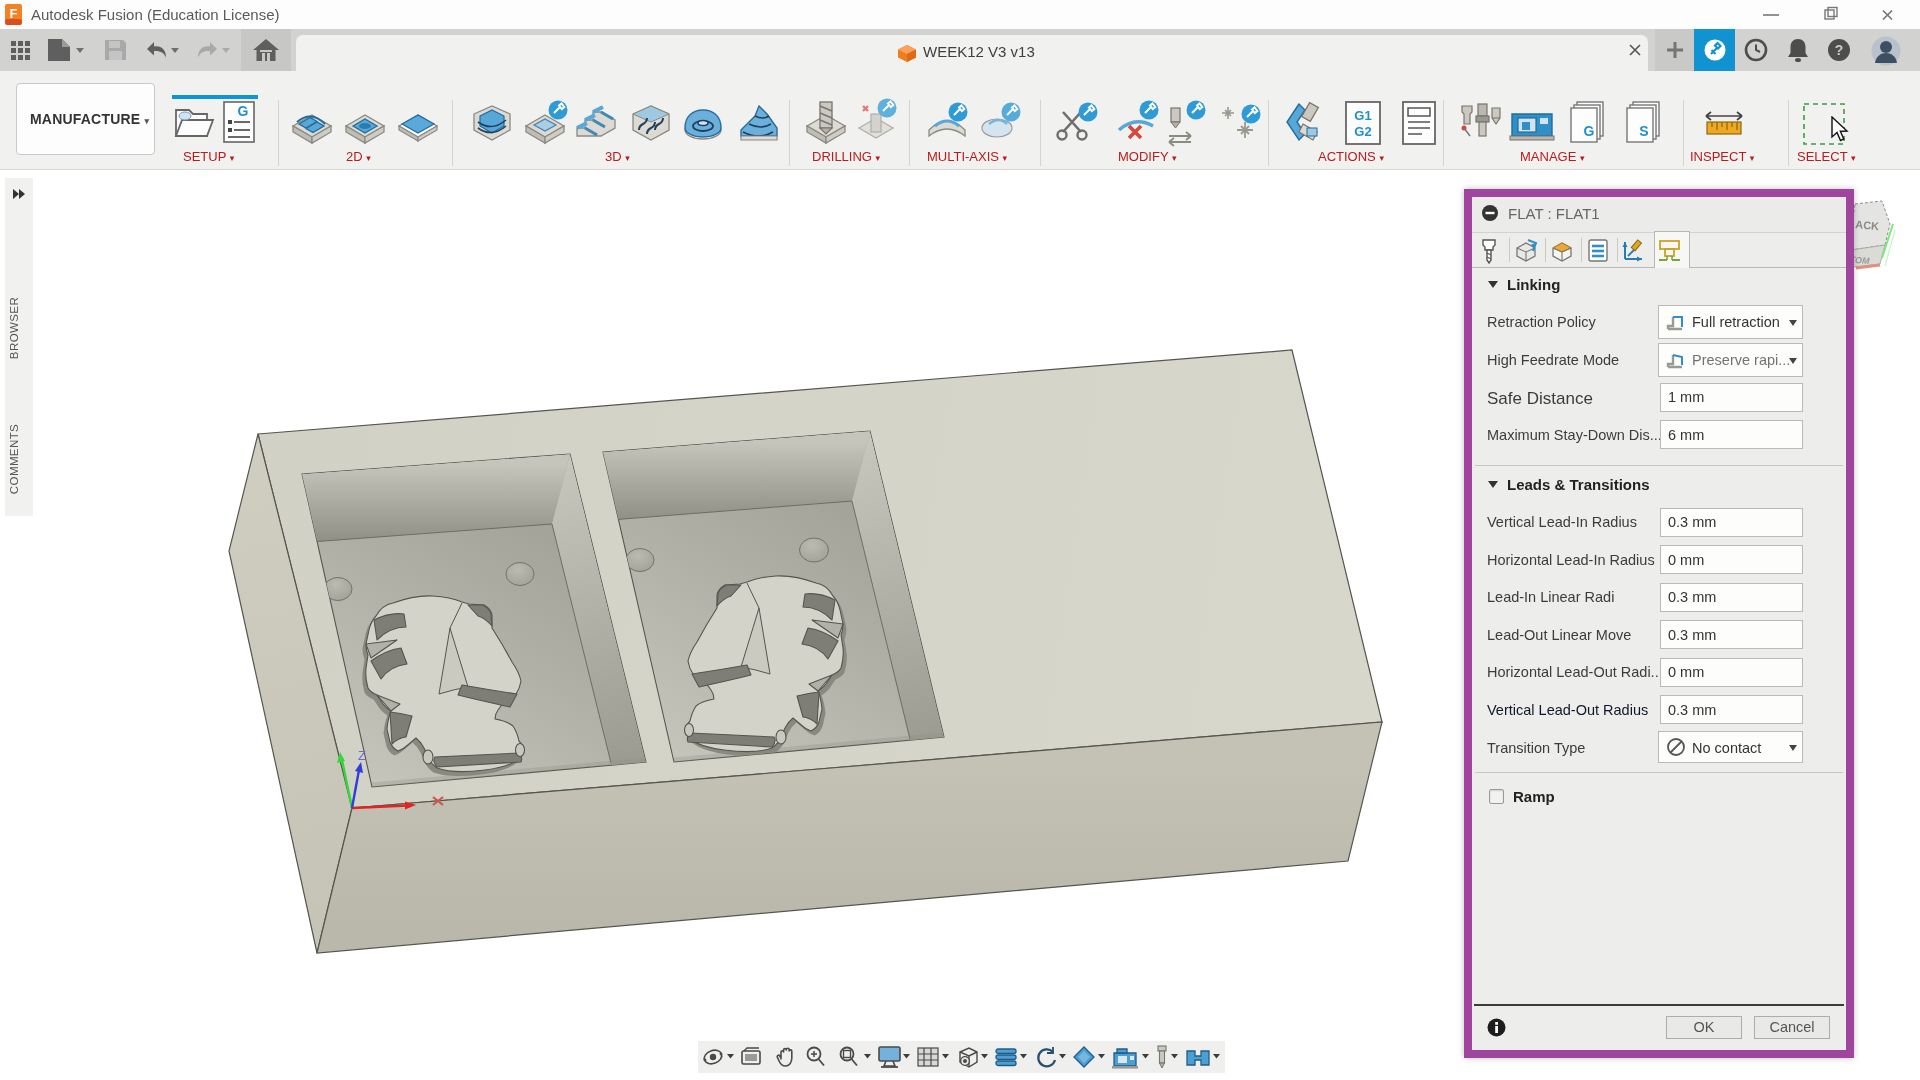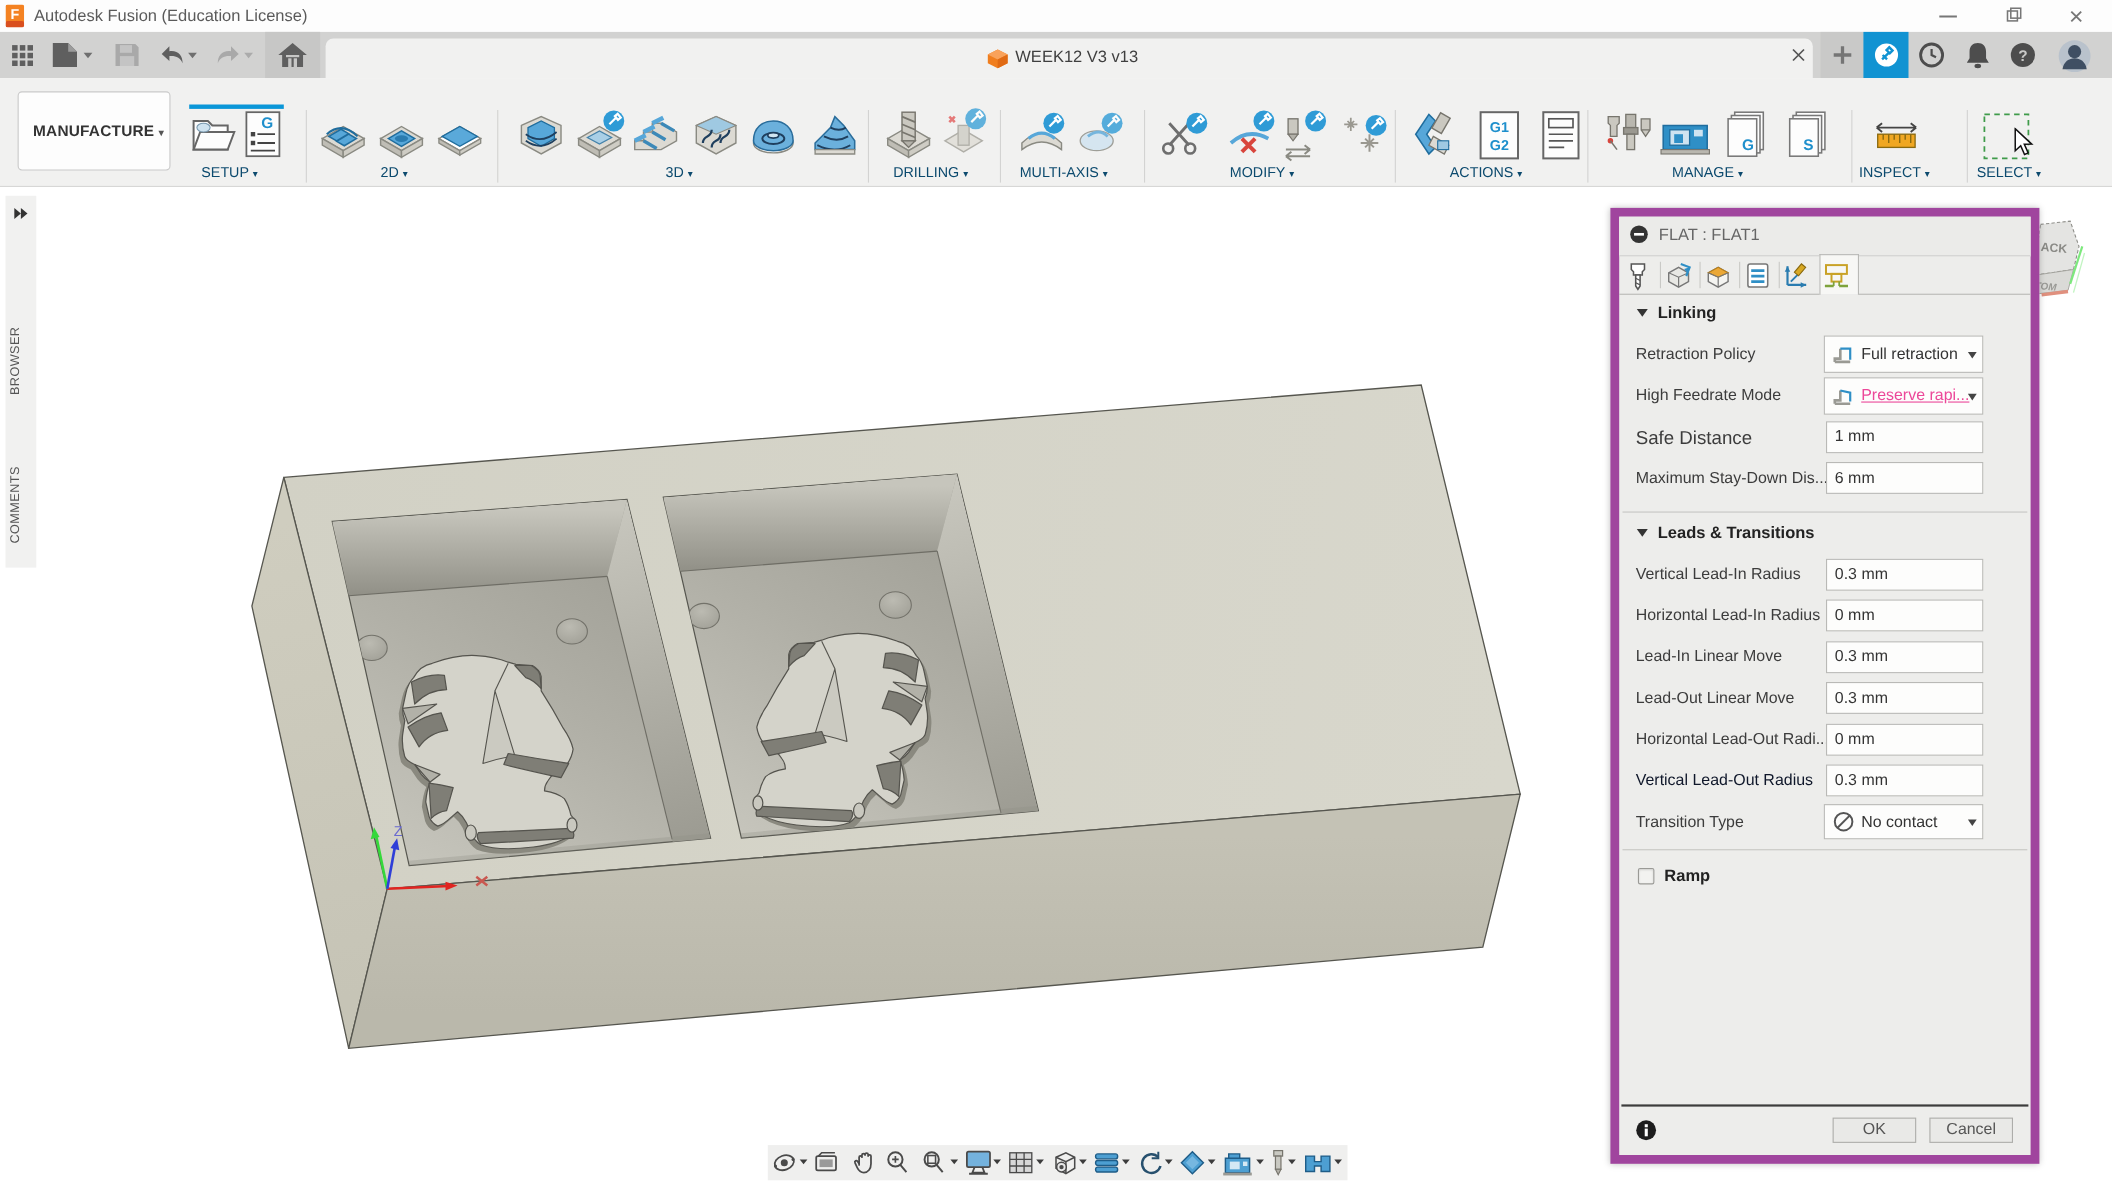--- a/index.html
+++ b/index.html
@@ -115,21 +115,21 @@
     <path d="M4,27 c1,-7 6,-10 11,-10 c5,0 10,3 11,10 z" fill="#3f4f63"></path>
   </svg>
 
   <div class="abs" style="left:0;top:71px;width:1920px;height:99px;background:#f1f1f0;border-bottom:1px solid #d7d7d6;"></div>
 
   <div class="abs" style="left:16px;top:83px;width:139px;height:72px;background:#fdfdfd;border:1px solid #c9c9c9;border-radius:4px;"></div>
   <div class="abs" style="left:30px;top:111px;font-size:14px;font-weight:bold;color:#333;letter-spacing:0.2px;">MANUFACTURE <span style="font-size:9px;color:#555;">▾</span></div>
 
   <div class="abs" style="left:172px;top:95px;width:86px;height:4px;background:#0a96d8;"></div>
 
-  <div class="abs" style="left:0;top:149px;width:1920px;height:18px;font-size:13px;color:#0c4a6e;">
+  <div class="abs" style="left:0;top:149px;width:1920px;height:18px;font-size:13px;color:#b91c1c;">
     <span class="abs" style="left:183px;">SETUP <span style="font-size:9px;">▾</span></span>
     <span class="abs" style="left:346px;">2D <span style="font-size:9px;">▾</span></span>
     <span class="abs" style="left:605px;">3D <span style="font-size:9px;">▾</span></span>
     <span class="abs" style="left:812px;">DRILLING <span style="font-size:9px;">▾</span></span>
     <span class="abs" style="left:927px;">MULTI-AXIS <span style="font-size:9px;">▾</span></span>
     <span class="abs" style="left:1118px;">MODIFY <span style="font-size:9px;">▾</span></span>
     <span class="abs" style="left:1318px;">ACTIONS <span style="font-size:9px;">▾</span></span>
     <span class="abs" style="left:1520px;">MANAGE <span style="font-size:9px;">▾</span></span>
     <span class="abs" style="left:1690px;">INSPECT <span style="font-size:9px;">▾</span></span>
     <span class="abs" style="left:1797px;">SELECT <span style="font-size:9px;">▾</span></span>
@@ -661,21 +661,21 @@
   <svg class="abs" style="left:1788px;top:319px;" width="10" height="8" viewBox="0 0 10 8">
       <path d="M1,1 h8 l-4,6 z" fill="#444"></path>
     </svg>
 
   <div class="abs" style="left:1487px;top:352px;font-size:14.5px;color:#3c3c3c;">High Feedrate Mode</div>
   <div class="abs" style="left:1658px;top:343px;width:145px;height:34px;background:#fdfdfc;border:1px solid #b9b9b6;"></div>
   <svg class="abs" style="left:1664px;top:349px;" width="22" height="22" viewBox="0 0 22 22">
     <path d="M4,18 h14 M4,18 v-3 h5 v-9" fill="none" stroke="#9a9a94" stroke-width="2.4"></path>
     <path d="M9,6 l9,2 v8" fill="none" stroke="#2f8fc6" stroke-width="2"></path>
   </svg>
-  <div class="abs" style="left:1692px;top:352px;font-size:14.5px;color:#ec4899;text-decoration:underline;">Preserve rapi...</div>
+  <div class="abs" style="left:1692px;top:352px;font-size:14.5px;color:#737373;">Preserve rapi...</div>
   <svg class="abs" style="left:1788px;top:357px;" width="10" height="8" viewBox="0 0 10 8">
       <path d="M1,1 h8 l-4,6 z" fill="#444"></path>
     </svg>
 
   <div class="abs" style="left:1487px;top:389px;font-size:17px;color:#3c3c3c;">Safe Distance</div>
   <div class="abs" style="left:1660px;top:383px;width:143px;height:29px;background:#fdfdfc;border:1px solid #b9b9b6;"></div>
   <div class="abs" style="left:1668px;top:389px;font-size:14.5px;color:#333;">1 mm</div>
 
   <div class="abs" style="left:1487px;top:427px;font-size:14.5px;color:#3c3c3c;">Maximum Stay-Down Dis...</div>
   <div class="abs" style="left:1660px;top:420px;width:143px;height:29px;background:#fdfdfc;border:1px solid #b9b9b6;"></div>
@@ -689,21 +689,21 @@
   <div class="abs" style="left:1507px;top:476px;font-size:15px;font-weight:bold;color:#222;">Leads &amp; Transitions</div>
 
   <div class="abs" style="left:1487px;top:514px;font-size:14.5px;color:#3c3c3c;">Vertical Lead-In Radius</div>
   <div class="abs" style="left:1660px;top:508px;width:143px;height:29px;background:#fdfdfc;border:1px solid #b9b9b6;"></div>
   <div class="abs" style="left:1668px;top:514px;font-size:14.5px;color:#333;">0.3 mm</div>
 
   <div class="abs" style="left:1487px;top:552px;font-size:14.5px;color:#3c3c3c;">Horizontal Lead-In Radius</div>
   <div class="abs" style="left:1660px;top:545px;width:143px;height:29px;background:#fdfdfc;border:1px solid #b9b9b6;"></div>
   <div class="abs" style="left:1668px;top:552px;font-size:14.5px;color:#333;">0 mm</div>
 
-  <div class="abs" style="left:1487px;top:589px;font-size:14.5px;color:#3c3c3c;">Lead-In Linear Move</div>
+  <div class="abs" style="left:1487px;top:589px;font-size:14.5px;color:#3c3c3c;">Lead-In Linear Radi</div>
   <div class="abs" style="left:1660px;top:583px;width:143px;height:29px;background:#fdfdfc;border:1px solid #b9b9b6;"></div>
   <div class="abs" style="left:1668px;top:589px;font-size:14.5px;color:#333;">0.3 mm</div>
 
   <div class="abs" style="left:1487px;top:627px;font-size:14.5px;color:#3c3c3c;">Lead-Out Linear Move</div>
   <div class="abs" style="left:1660px;top:620px;width:143px;height:29px;background:#fdfdfc;border:1px solid #b9b9b6;"></div>
   <div class="abs" style="left:1668px;top:627px;font-size:14.5px;color:#333;">0.3 mm</div>
 
   <div class="abs" style="left:1487px;top:664px;font-size:14.5px;color:#3c3c3c;">Horizontal Lead-Out Radi...</div>
   <div class="abs" style="left:1660px;top:658px;width:143px;height:29px;background:#fdfdfc;border:1px solid #b9b9b6;"></div>
   <div class="abs" style="left:1668px;top:664px;font-size:14.5px;color:#333;">0 mm</div>

